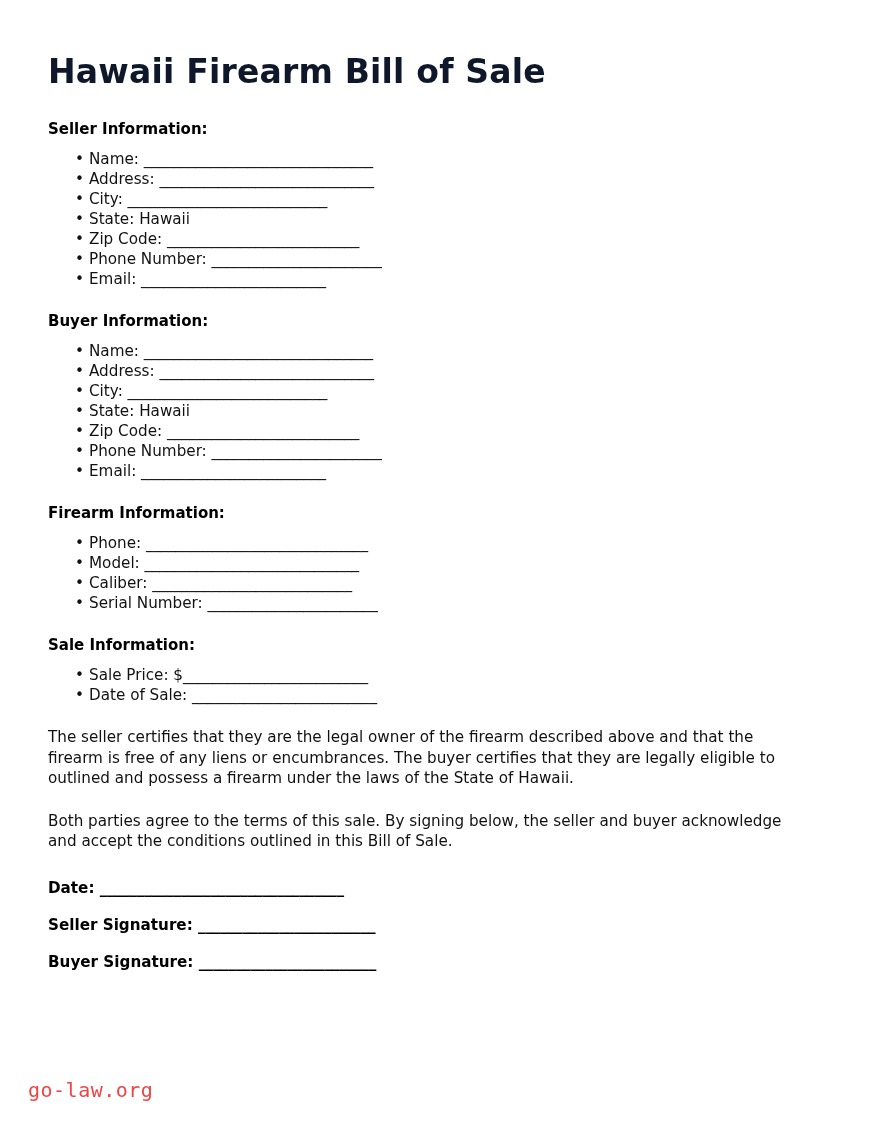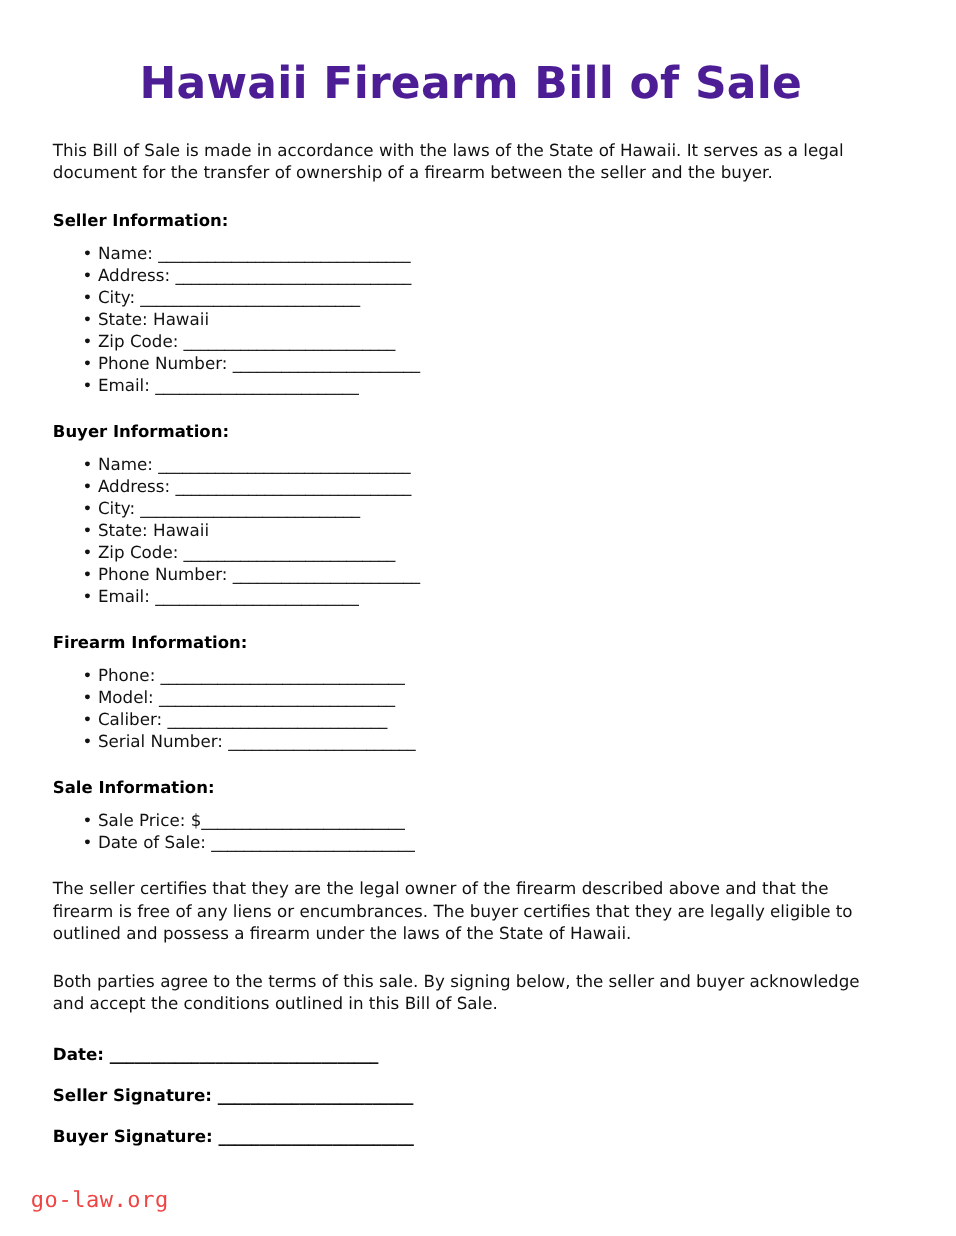--- a/index.html
+++ b/index.html
@@ -24,27 +24,26 @@
     background: #ffffff;
   }
   .doc-body {
     position: absolute;
     left: 48px;
     top: 54px;
     width: 760px;
   }
   h1.doc-title {
     font-family: "DejaVu Sans", sans-serif;
-    font-size: 40px;
+    font-size: 33px;
     font-weight: bold;
     letter-spacing: 0.2px;
     line-height: 1.12;
     margin: 0 0 28px 0;
-    color: #4c1d95;
-    text-align: center;
+    color: #0f172a;
   }
   p.para {
     font-size: 15.2px;
     line-height: 20.6px;
     margin: 0 0 22px 0;
     color: #111;
   }
   h2.section-heading {
     font-size: 15px;
     font-weight: bold;
@@ -99,21 +98,20 @@
 </style>
 </head>
 <body>
 
 <div class="page">
 
   <div class="doc-body">
 
     <h1 class="doc-title">Hawaii Firearm Bill of Sale</h1>
 
-    <p class="para">This Bill of Sale is made in accordance with the laws of the State of Hawaii. It serves as a legal document for the transfer of ownership of a firearm between the seller and the buyer.</p>
 
     <h2 class="section-heading">Seller Information:</h2>
     <ul class="field-list">
       <li>
         <span class="bullet">•</span><span>Name:</span> <span class="blank">_______________________________</span>
       </li>
       <li>
         <span class="bullet">•</span><span>Address:</span> <span class="blank">_____________________________</span>
       </li>
       <li>

